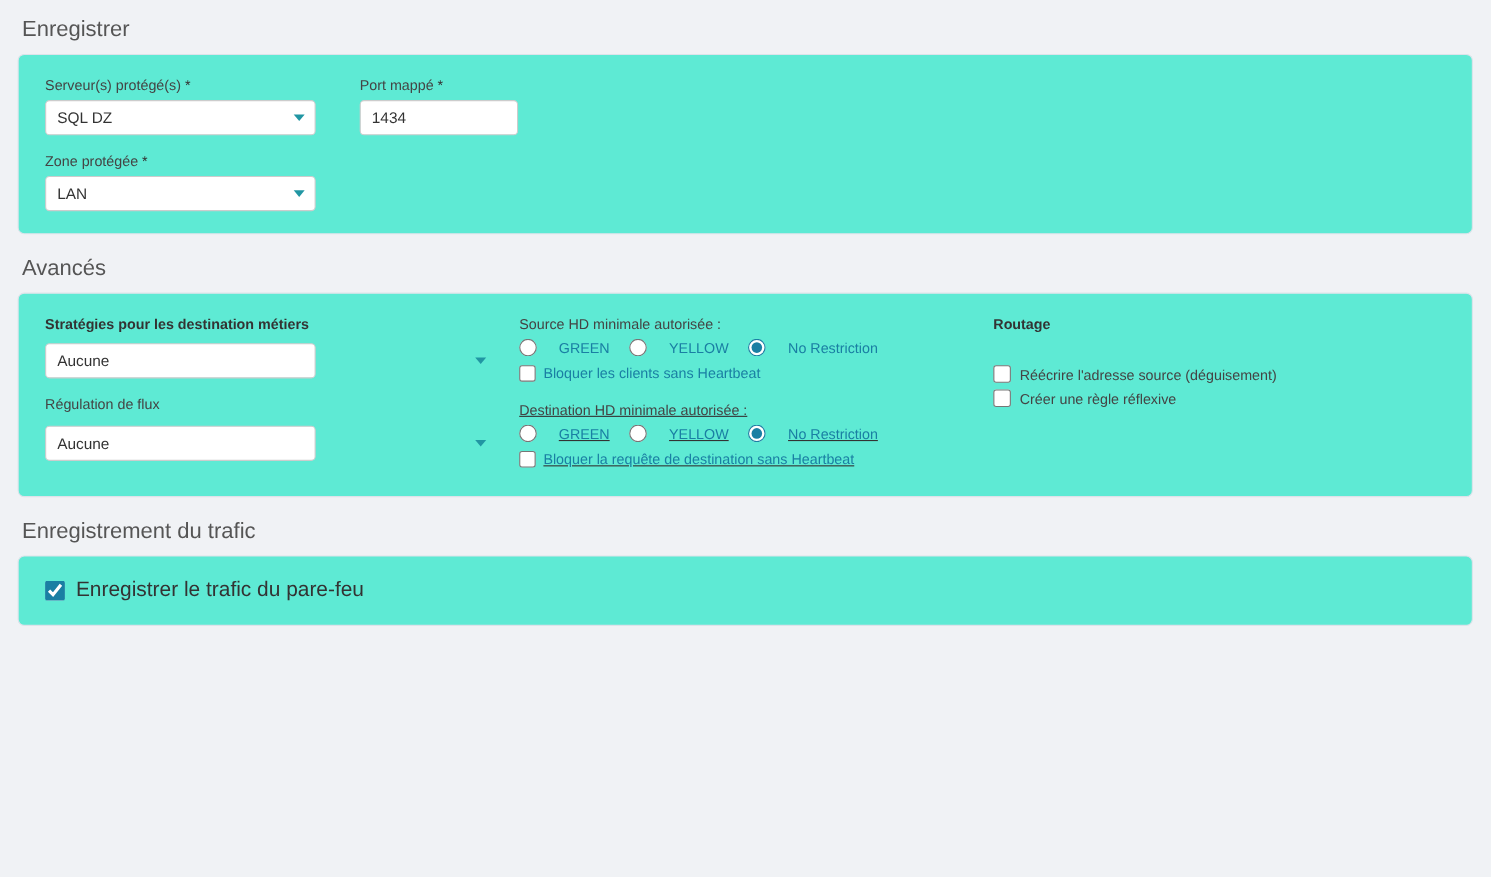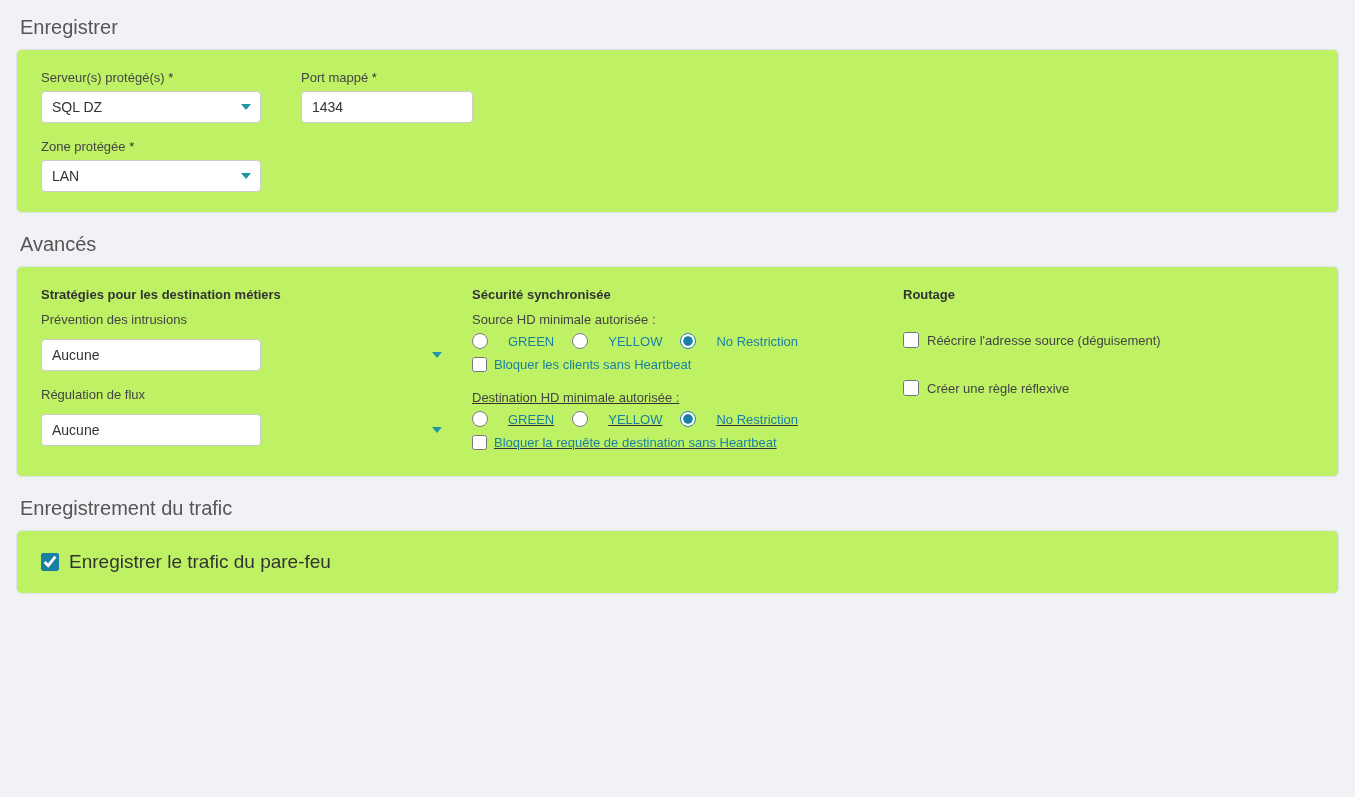--- a/index.html
+++ b/index.html
@@ -11,21 +11,21 @@
       padding: 16px;
     }
     .section-title {
       font-size: 20px;
       font-weight: 400;
       color: #555;
       margin-bottom: 10px;
       padding-left: 4px;
     }
     .card {
-      background: #bef264;
+      background: #5eead4;
       border: 1px solid #dde3ea;
       border-radius: 6px;
       padding: 20px 24px;
       margin-bottom: 20px;
     }
     .form-row {
       display: flex;
       gap: 40px;
       flex-wrap: wrap;
     }
@@ -43,21 +43,21 @@
     .form-group label span.required {
       color: #333;
     }
     .select-wrapper {
       position: relative;
       display: inline-block;
     }
     .select-wrapper select {
       appearance: none;
       -webkit-appearance: none;
-      width: 220px;
+      width: 246px;
       padding: 7px 32px 7px 10px;
       border: 1px solid #ccc;
       border-radius: 4px;
       background: #fff;
       font-size: 14px;
       color: #333;
       cursor: pointer;
     }
     .select-wrapper::after {
       content: '';
@@ -68,21 +68,21 @@
       border-left: 5px solid transparent;
       border-right: 5px solid transparent;
       border-top: 6px solid #2196a3;
       pointer-events: none;
     }
     .text-input {
       padding: 7px 10px;
       border: 1px solid #ccc;
       border-radius: 4px;
       font-size: 14px;
-      width: 172px;
+      width: 144px;
       color: #333;
     }
     
     .advanced-grid {
       display: grid;
       grid-template-columns: 1fr 1fr 1fr;
       gap: 20px;
     }
     .col-title {
       font-weight: 700;
@@ -131,21 +131,21 @@
       cursor: pointer;
       accent-color: #1a7fa3;
       border: 2px solid #1a7fa3;
     }
     .checkbox-item input[type="checkbox"]:not(:checked) {
       accent-color: transparent;
     }
     .routage-col {
       display: flex;
       flex-direction: column;
-      gap: 32px;
+      gap: 6px;
       padding-top: 20px;
     }
     .routage-item {
       display: flex;
       align-items: center;
       gap: 8px;
       font-size: 13px;
       color: #444;
       cursor: pointer;
     }
@@ -215,39 +215,37 @@
   </div>
 </div>
 
 <h2 class="section-title">Avancés</h2>
 <div class="card">
   <div class="advanced-grid">
 
     <div>
       <div class="col-title">Stratégies pour les destination métiers</div>
       <div class="form-group" style="margin-bottom:16px;">
-        <label class="col-subtitle">Prévention des intrusions</label>
         <div class="select-wrapper">
           <select>
             <option>Aucune</option>
           </select>
         </div>
       </div>
       <div class="form-group">
         <label class="col-subtitle">Régulation de flux</label>
         <div class="select-wrapper">
           <select>
             <option>Aucune</option>
           </select>
         </div>
       </div>
     </div>
 
     <div>
-      <div class="col-title">Sécurité synchronisée</div>
       <div class="col-subtitle">Source HD minimale autorisée :</div>
       <div class="radio-group">
         <label class="radio-item">
           <input type="radio" name="source_hd" value="green" style="">
           <span>GREEN</span>
         </label>
         <label class="radio-item">
           <input type="radio" name="source_hd" value="yellow" style="">
           <span>YELLOW</span>
         </label>

